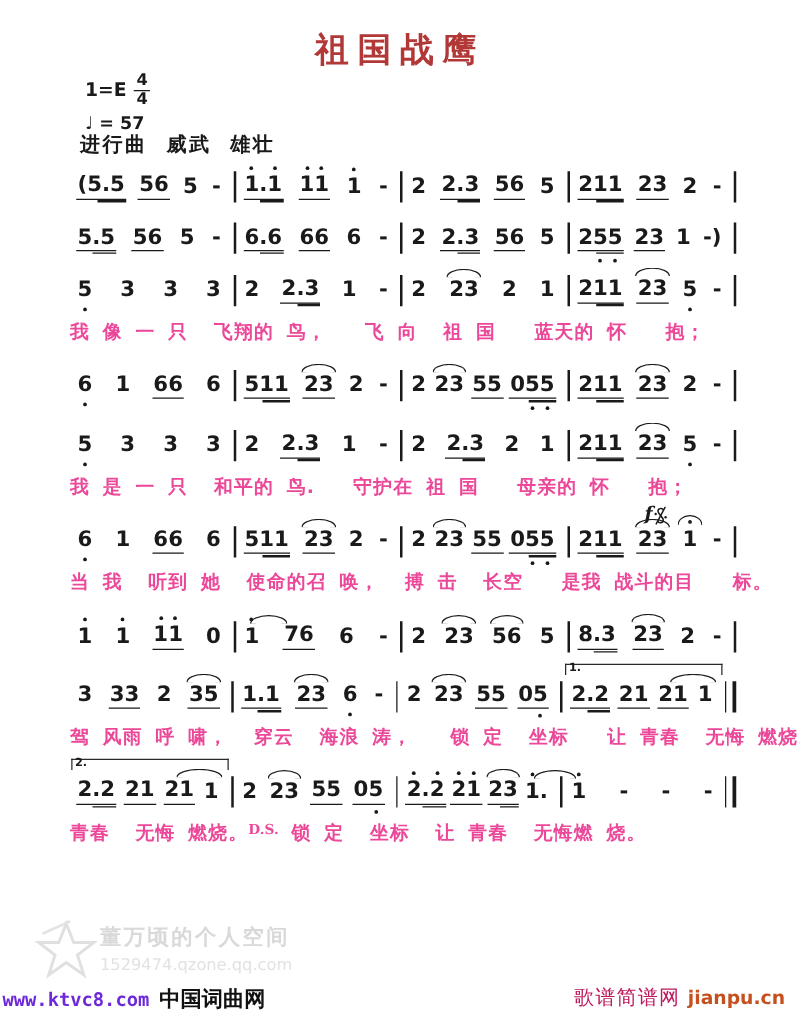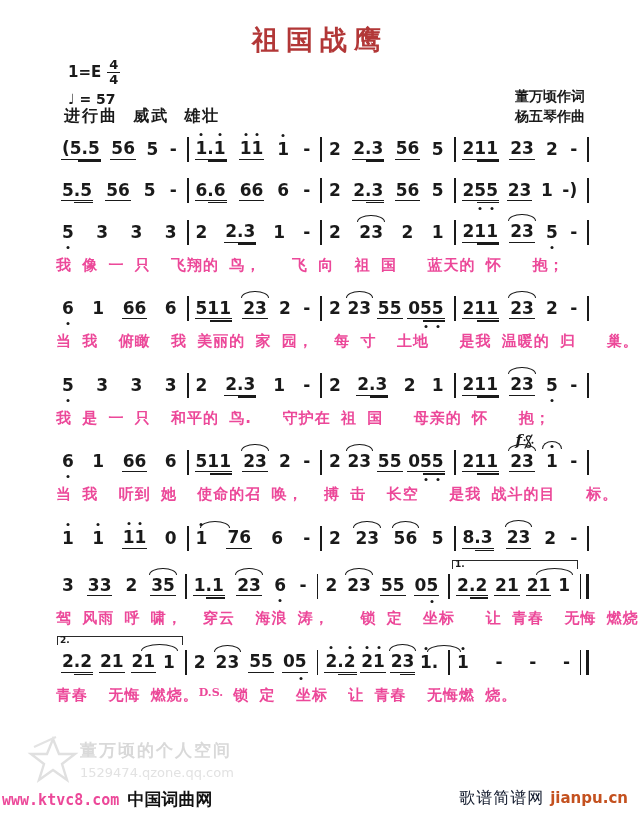--- a/index.html
+++ b/index.html
@@ -49,24 +49,24 @@
         vertical-align:4px;letter-spacing:0;word-spacing:0;}
   .fsegno{position:absolute;top:-18px;right:56px;display:inline-flex;align-items:flex-end;gap:1px;
         font-family:"DejaVu Serif","Liberation Serif",serif;font-style:italic;font-weight:bold;font-size:15px;}
   
   .watermark{position:absolute;left:26px;top:733px;display:flex;align-items:center;}
   .wm-texts{line-height:1.5;}
   .wm1{font-size:17px;font-weight:bold;color:#d9d9d9;letter-spacing:2px;}
   .wm2{font-size:13px;color:#e2e2e2;}
   
   .footer-left{position:absolute;left:2px;bottom:6px;display:flex;align-items:baseline;gap:8px;}
-  .f-url{font-family:"DejaVu Sans Mono","Liberation Mono",monospace;font-weight:bold;font-size:15px;color:#ec4899;}
+  .f-url{font-family:"DejaVu Sans Mono","Liberation Mono",monospace;font-weight:bold;font-size:15px;color:#6d28d9;}
   .f-site{font-weight:bold;font-size:17px;color:#111;}
   .footer-right{position:absolute;right:12px;bottom:8px;display:flex;align-items:baseline;gap:6px;}
-  .fr-site{font-size:16px;color:#0f172a;letter-spacing:1px;}
+  .fr-site{font-size:16px;color:#be185d;letter-spacing:1px;}
   .fr-url{font-size:15px;font-weight:bold;color:#c4511f;}
 </style>
 </head>
 <body>
 
 <div class="sheet">
 
   <div class="title">祖国战鹰</div>
 
   <div class="meta">
@@ -78,24 +78,20 @@
       </span>
     </div>
     <div class="temporow">
       <span>♩</span>
       <span>= 57</span>
     </div>
   </div>
 
   <div class="styletext">进行曲  威武  雄壮</div>
 
-  <div class="credits">
-    <div>董万顷作词</div>
-    <div>杨五琴作曲</div>
-  </div>
 
   <div class="score" id="score">
       <div class="scoreline">
         <div class="noteline">
           <span class="measure">
             <span class="tk u2"><span class="pre">(</span>5.5</span>
             <span class="tk u1">56</span>
             <span class="tk">5</span>
             <span class="tk">-</span>
           </span>
@@ -212,21 +208,20 @@
           </span>
           <span class="bar"></span>
           <span class="measure">
             <span class="tk u2">211</span>
             <span class="tk u1 arc">23</span>
             <span class="tk">2</span>
             <span class="tk">-</span>
           </span>
           <span class="bar"></span>
         </div>
-        <div class="lyricline"><span>当 我  俯瞰  我 美丽的 家 园，  每 寸  土地   是我 温暖的 归   巢。</span></div>
       </div>
       <div class="scoreline hasly">
         <div class="noteline">
           <span class="measure">
             <span class="tk"><span class="ch">5<span class="ld"></span></span></span>
             <span class="tk">3</span>
             <span class="tk">3</span>
             <span class="tk">3</span>
           </span>
           <span class="bar"></span>

